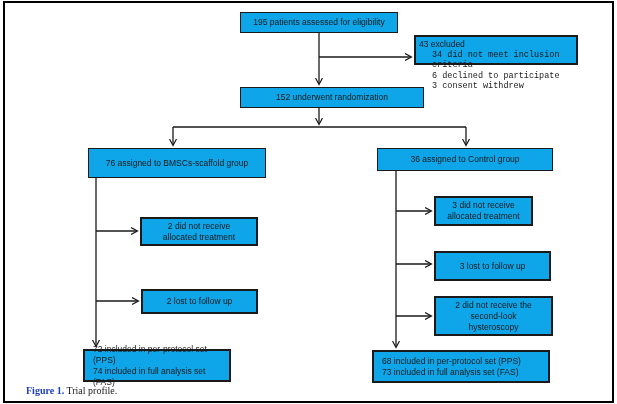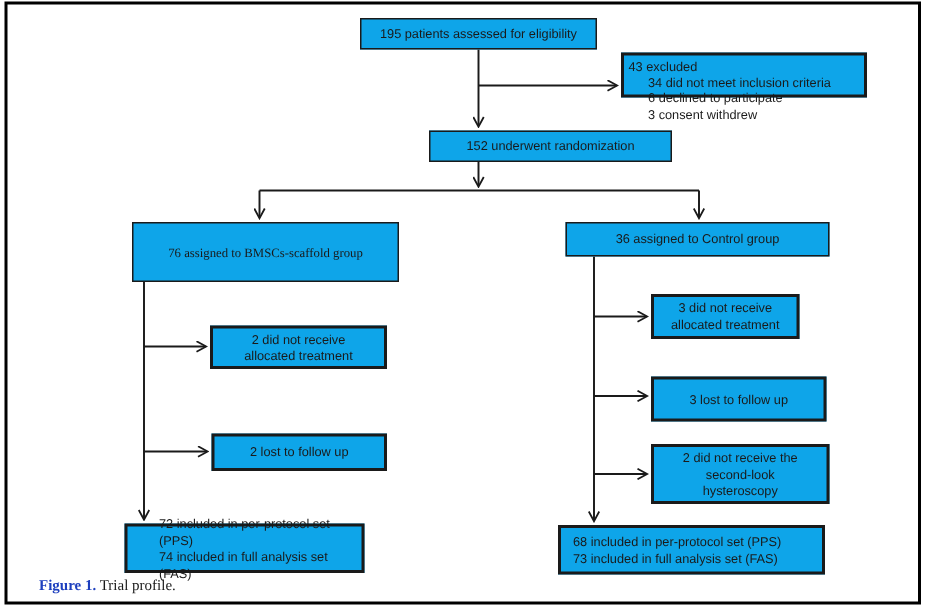--- a/index.html
+++ b/index.html
@@ -37,31 +37,31 @@
     display: flex;
     flex-direction: column;
     align-items: center;
     justify-content: center;
     text-align: center;
   }
   .box-eligibility   { left: 240px; top: 12px;  width: 158px; height: 21px; }
   .box-excluded      { left: 414px; top: 35px;  width: 164px; height: 30px;
                        border-width: 2px; align-items: flex-start; text-align: left;
                        justify-content: flex-start; padding: 2px 3px; line-height: 10.5px; }
-  .box-excluded .indent { padding-left: 13px; }
-  .box-randomization { left: 240px; top: 87px;  width: 162px; height: 21px; margin-left: 46px; }
-  .box-group-left    { left: 88px;  top: 148px; width: 178px; height: 40px; font-family: Liberation Serif, serif; }
+  .box-excluded .indent { padding-left: 13px; font-family: Liberation Mono, monospace; }
+  .box-randomization { left: 240px; top: 87px;  width: 184px; height: 21px; }
+  .box-group-left    { left: 88px;  top: 148px; width: 178px; height: 30px; }
   .box-group-right   { left: 377px; top: 148px; width: 176px; height: 23px; }
   .box-l-side1       { left: 140px; top: 217px; width: 118px; height: 29px; border-width: 2px; }
   .box-l-side2       { left: 141px; top: 289px; width: 117px; height: 25px; border-width: 2px; }
   .box-r-side1       { left: 434px; top: 196px; width: 99px; height: 30px; border-width: 2px; }
   .box-r-side2       { left: 434px; top: 251px; width: 117px; height: 30px; border-width: 2px; }
   .box-r-side3       { left: 434px; top: 296px; width: 119px; height: 40px; border-width: 2px; }
-  .box-outcome-left  { left: 83px;  top: 349px; width: 160px; height: 33px;
-                       border-width: 2px; padding-left: 21px; }
+  .box-outcome-left  { left: 83px;  top: 349px; width: 148px; height: 33px;
+                       border-width: 2px; padding-left: 8px; }
   .box-outcome-right { left: 372px; top: 350px; width: 178px; height: 33px;
                        border-width: 2px; padding-left: 8px; }
   .box-outcome-left, .box-outcome-right {
     align-items: flex-start; text-align: left;
   }
   .caption {
     position: absolute;
     left: 26px;
     top: 385px;
     font-family: "Liberation Serif", serif;

